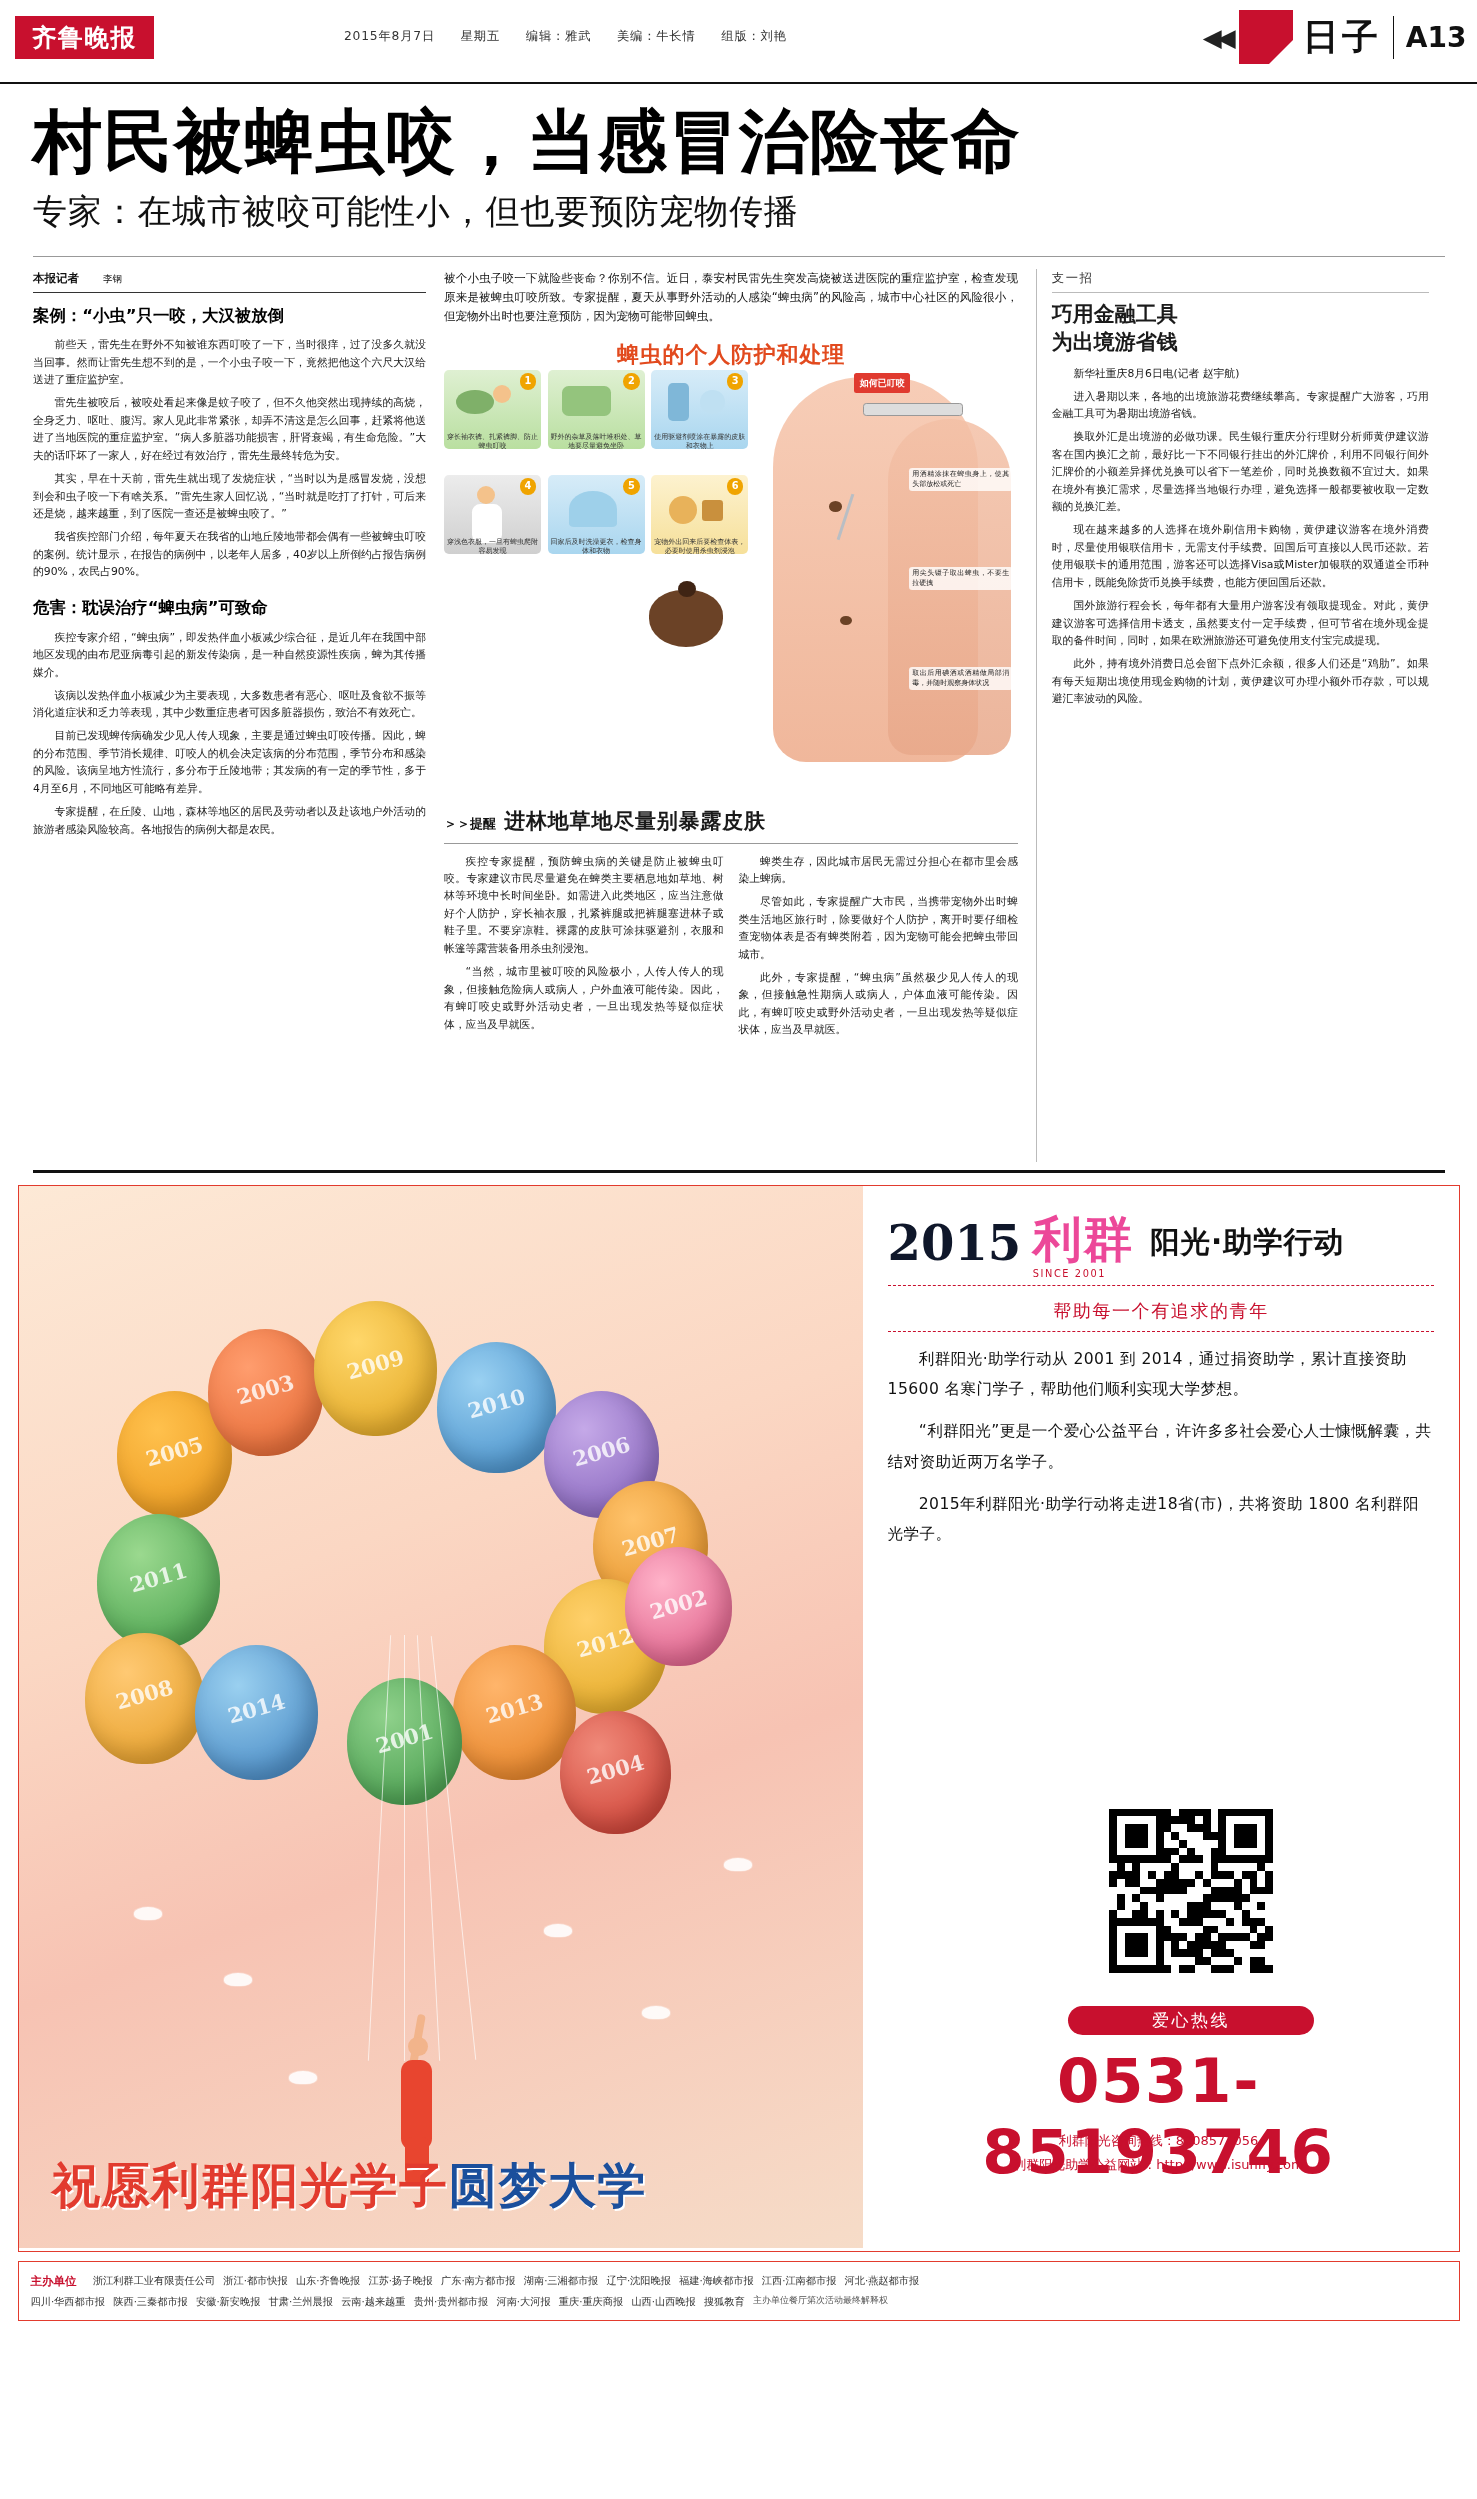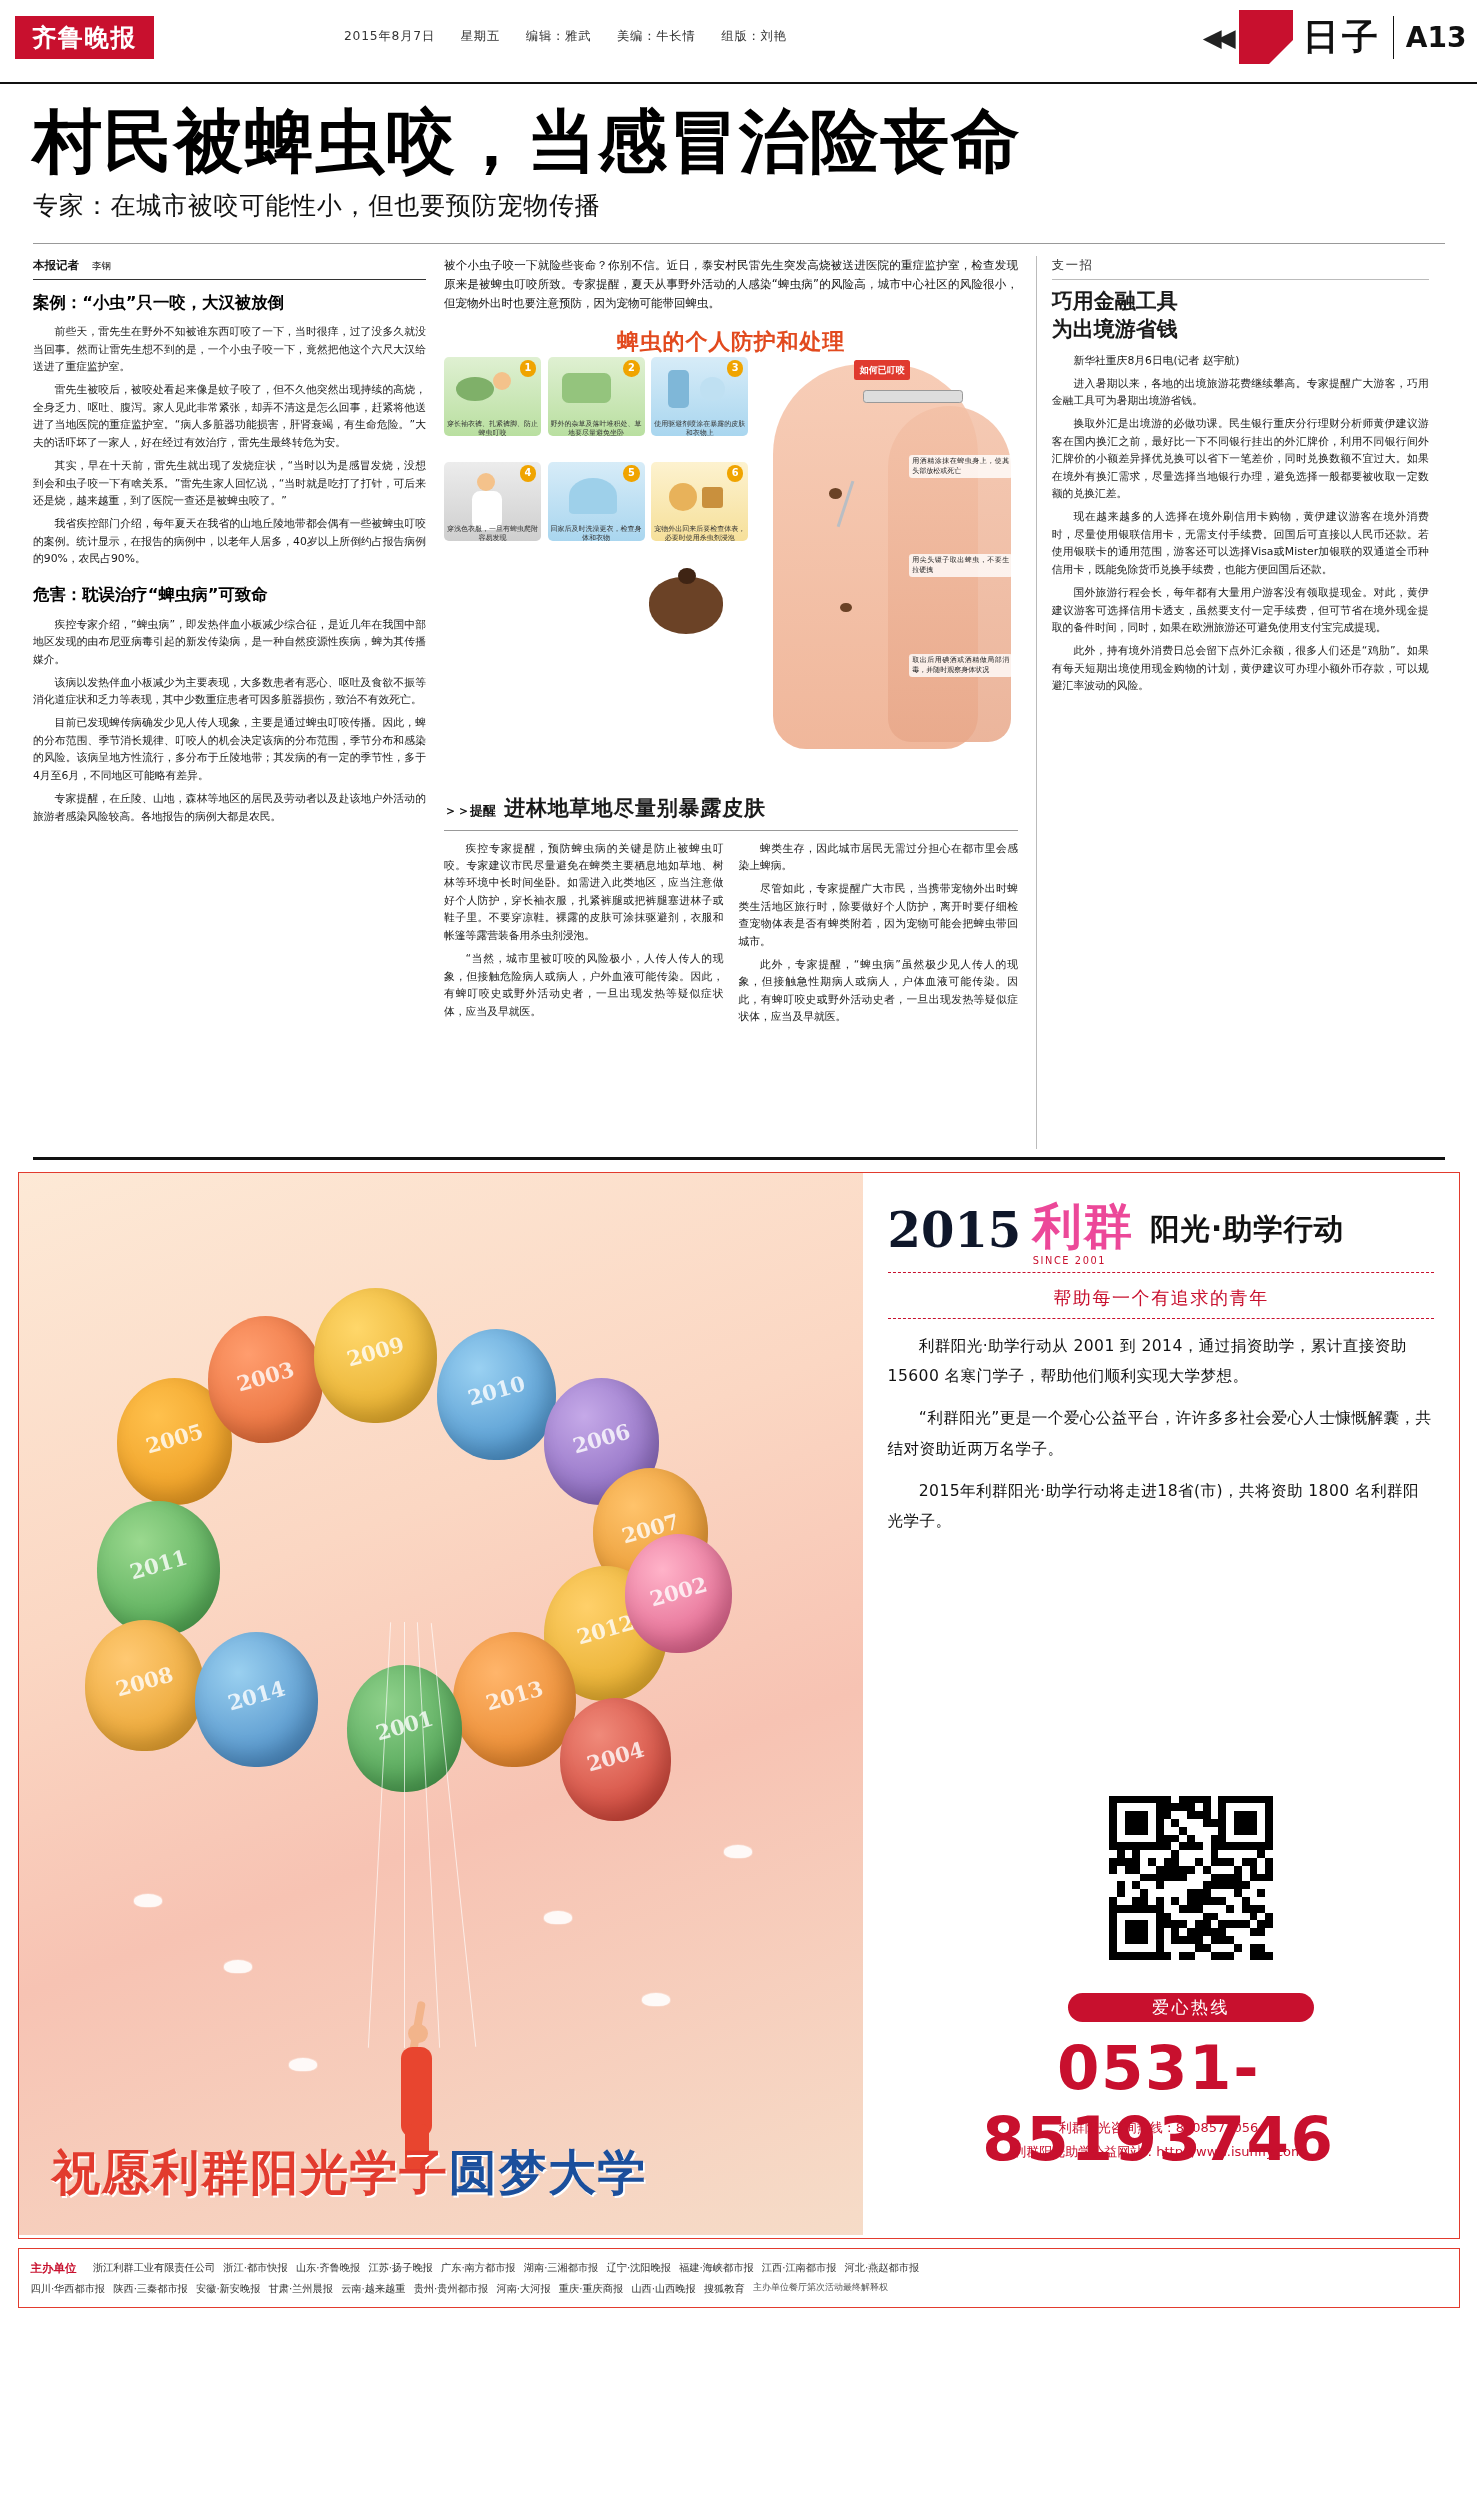--- a/index.html
+++ b/index.html
@@ -18,32 +18,32 @@
   .red-tab{width:54px;height:54px;background:#c8102e;position:relative;margin-right:9.8px;}
   .red-tab:after{content:"";position:absolute;right:0;bottom:0;border-left:24.6px solid transparent;border-bottom:24.6px solid #fff;}
   .sec-name{font-size:36px;font-weight:bold;color:#111;margin-right:11.5px;letter-spacing:3.3px;}
   .sec-div{width:1.6px;height:43px;background:#111;margin-right:11.5px;}
   .sec-page{font-size:28px;font-weight:bold;color:#111;}
 
   
   .headline-area{padding:21px 33px 6.6px 33px;}
   .headline{font-size:69px;font-weight:bold;letter-spacing:1.6px;line-height:1.05;color:#000;
             font-family:"DejaVu Serif","Liberation Serif",serif;}
-  .subhead{margin-top:11.5px;font-size:25px;color:#111;letter-spacing:0.8px;
+  .subhead{margin-top:11.5px;font-size:34px;color:#111;letter-spacing:0.8px;
            font-family:"DejaVu Serif","Liberation Serif",serif;}
   .hr-thin{margin:14.8px 33px 0 33px;border-top:0.8px solid #999;}
 
   
   .article{position:relative;margin:11.5px 33px 0 33px;display:flex;gap:18px;height:893px;}
   .col{font-size:10.8px;line-height:1.62;color:#1a1a1a;text-align:justify;}
   .col-left{width:393px;}
   .col-mid{width:574px;}
   .col-right{width:377px;border-left:0.8px solid #bbb;padding-left:14.8px;}
   .byline{font-size:11.5px;font-weight:bold;color:#111;border-bottom:0.8px solid #333;padding-bottom:4.9px;margin-bottom:8.2px;}
-  .byline small{font-weight:normal;margin-left:9px;}
+  .byline small{font-weight:normal;margin-left:20px;}
   .sec-title{font-size:16.4px;font-weight:bold;margin:9.8px 0 6.6px 0;color:#000;}
   .sec-title2{font-size:16.4px;font-weight:bold;margin:14.8px 0 6.6px 0;color:#000;}
   p.body{margin:0 0 5.7px 0;text-indent:2em;}
   .lead{margin:0 0 8.2px 0;font-size:11.5px;line-height:1.65;color:#111;}
   .tip-label{font-size:13px;font-weight:bold;color:#111;}
   .tip-head{display:flex;align-items:baseline;gap:8.2px;border-bottom:0.8px solid #999;padding-bottom:4.9px;margin-bottom:8.2px;}
   .tip-title{font-size:21px;font-weight:bold;letter-spacing:0.8px;}
   .two-col-txt{column-count:2;column-gap:14.8px;}
   .rt-label{font-size:12.3px;color:#333;border-bottom:0.8px solid #bbb;padding-bottom:3.3px;margin-bottom:6.6px;letter-spacing:1.6px;}
   .rt-title{font-size:21px;font-weight:bold;line-height:1.35;margin-bottom:8.2px;}

